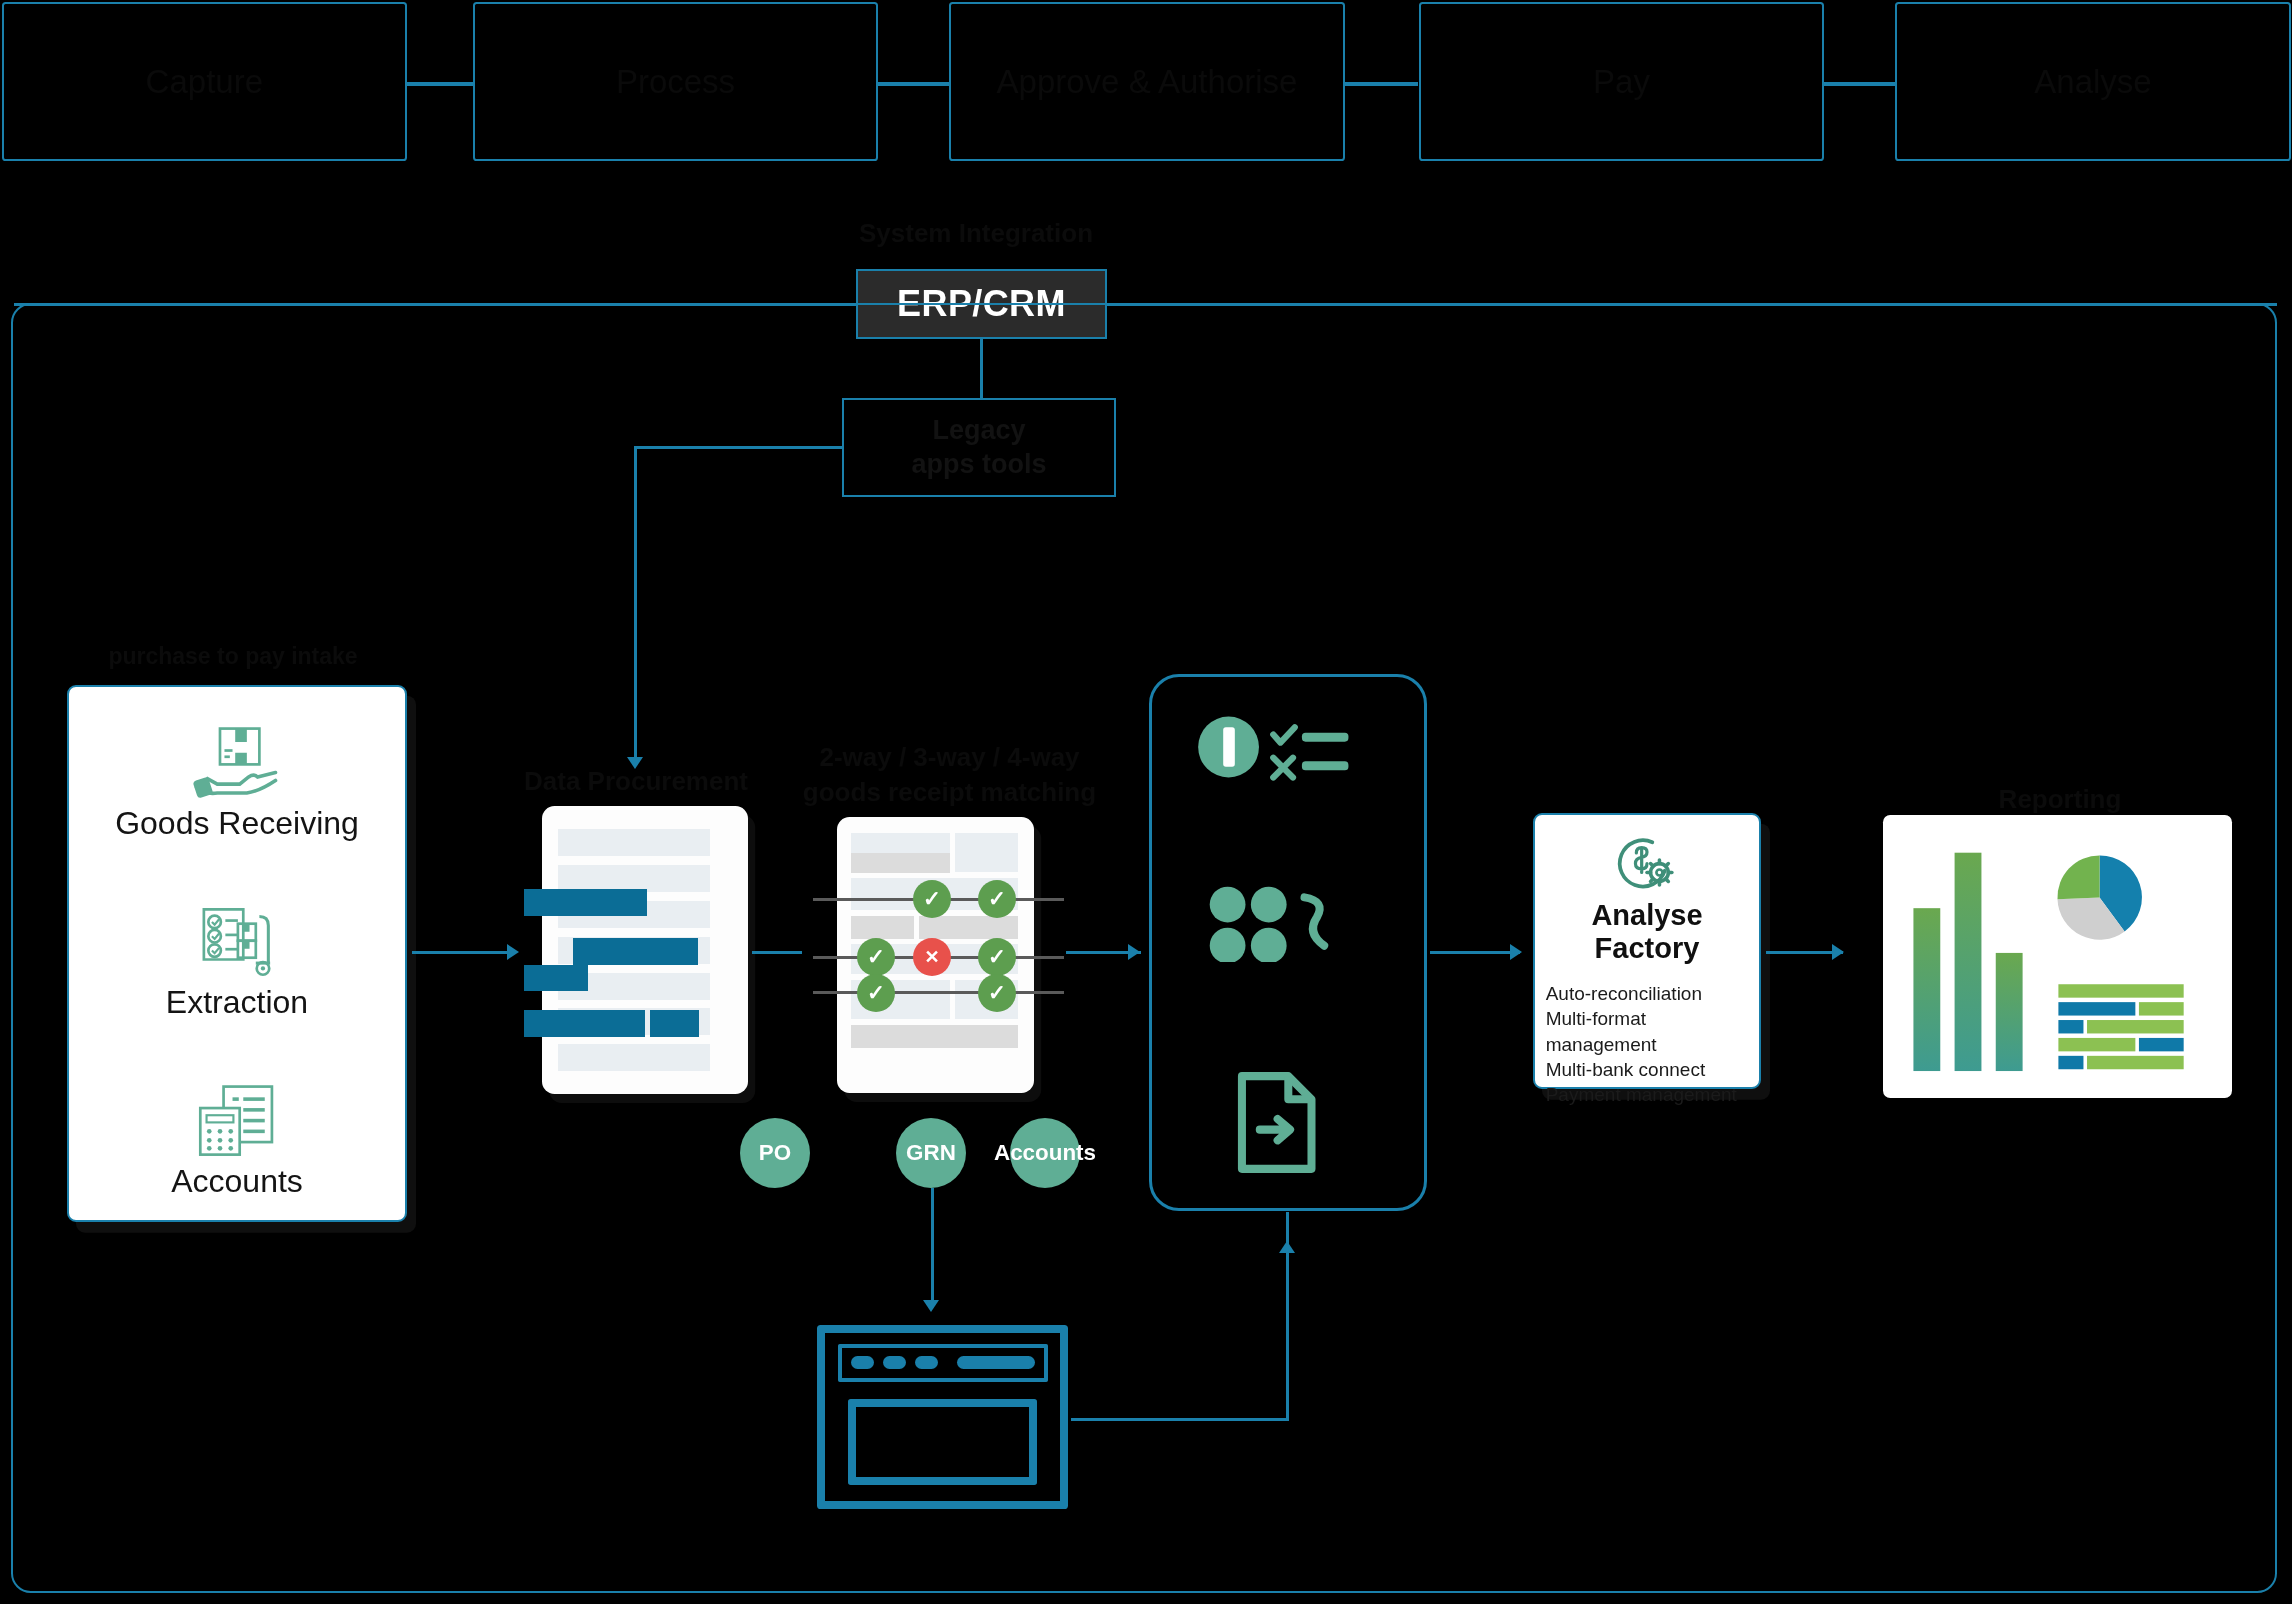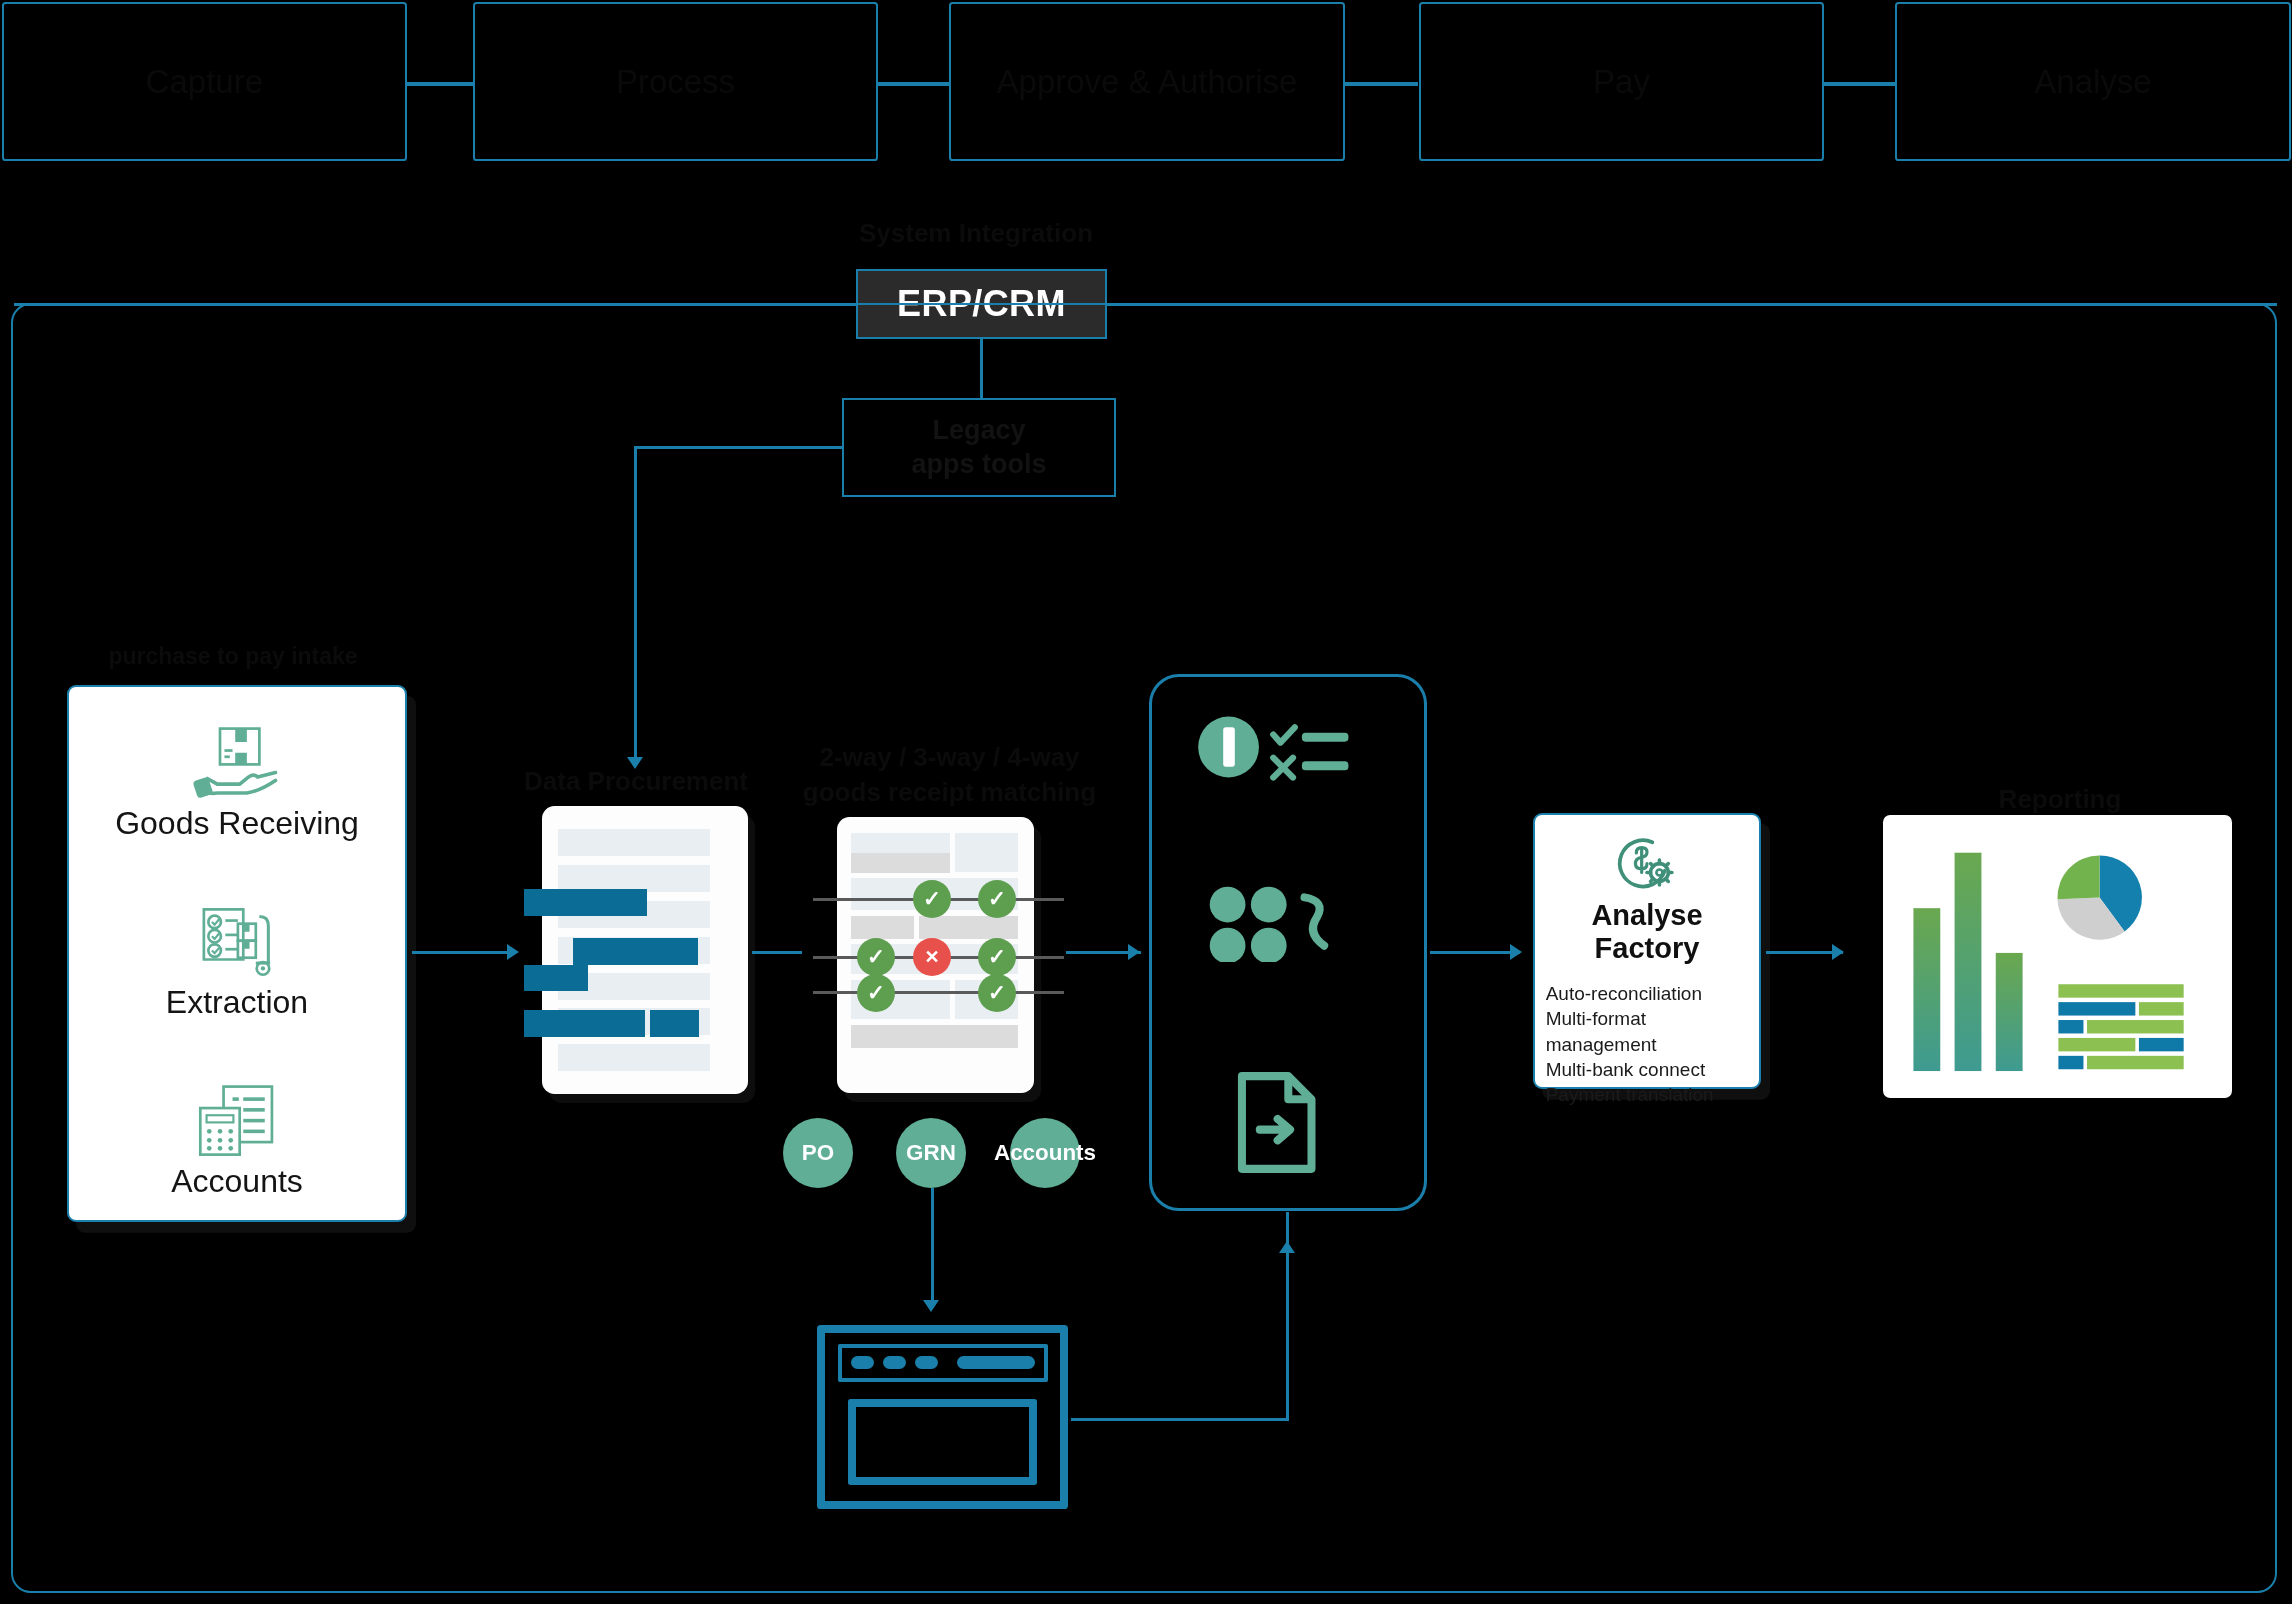--- a/index.html
+++ b/index.html
@@ -356,21 +356,21 @@
   <div class="badge-ok" style="left:857px; top:974px;">
     <span>✓</span>
   </div>
   <div class="badge-ok" style="left:978px; top:974px;">
     <span>✓</span>
   </div>
 
   <div class="hline" style="left:1066px; top:951px; width:75px;"></div>
   <div class="arrow-r" style="left:1128px; top:944px;"></div>
 
-  <div class="pill" style="left:783px; top:1118px;">
+  <div class="pill" style="left:740px; top:1118px;">
     <span>PO</span>
   </div>
   <div class="pill" style="left:896px; top:1118px;">
     <span>GRN</span>
   </div>
   <div class="pill" style="left:1010px; top:1118px;">
     <span>Accounts</span>
   </div>
 
   <div class="vline" style="left:931px; top:1188px; height:118px;"></div>
@@ -434,21 +434,21 @@
             <line x1="7" y1="-7" x2="10" y2="-10"></line>
           </g>
         </g>
       </svg>
     </div>
     <div class="pf-title">Analyse Factory</div>
     <div style="margin-top:16px;">
       <div class="pf-line">Auto-reconciliation</div>
       <div class="pf-line">Multi-format management</div>
       <div class="pf-line">Multi-bank connect</div>
-      <div class="pf-line">Payment translation</div>
+      <div class="pf-line">Payment management</div>
     </div>
   </div>
 
   <div class="hline" style="left:1766px; top:951px; width:77px;"></div>
   <div class="arrow-r" style="left:1832px; top:944px;"></div>
 
   <div class="lbl" style="left:1912px; top:784px; width:296px;">Reporting</div>
 
   <div class="wcard wcard-plain" style="left:1883px; top:815px; width:349px; height:283px;">
     

